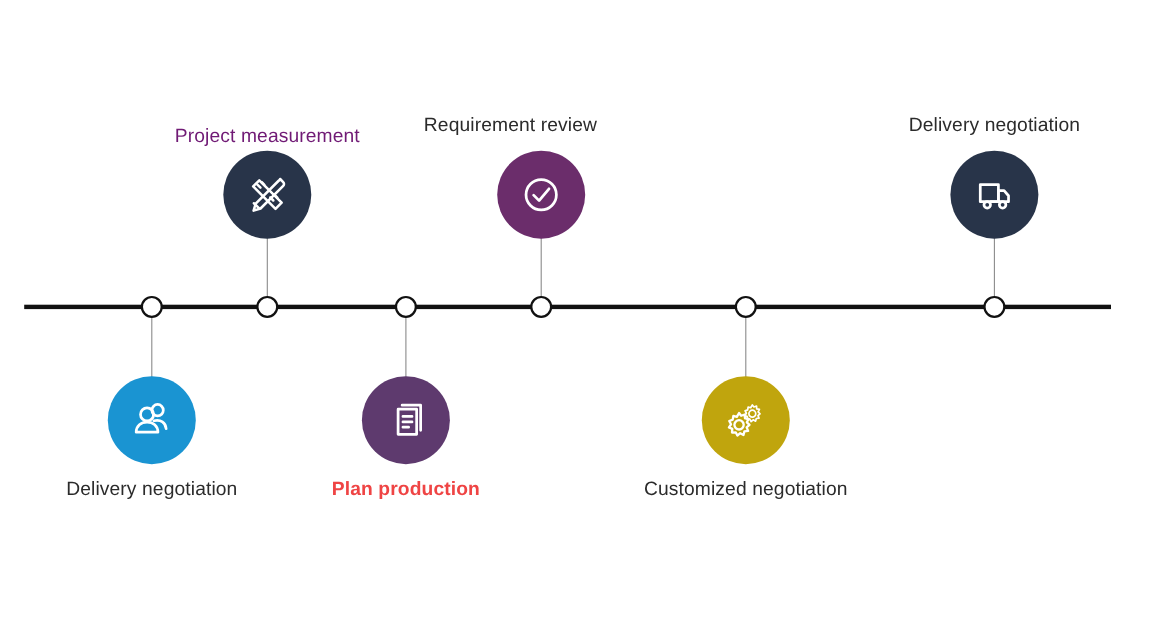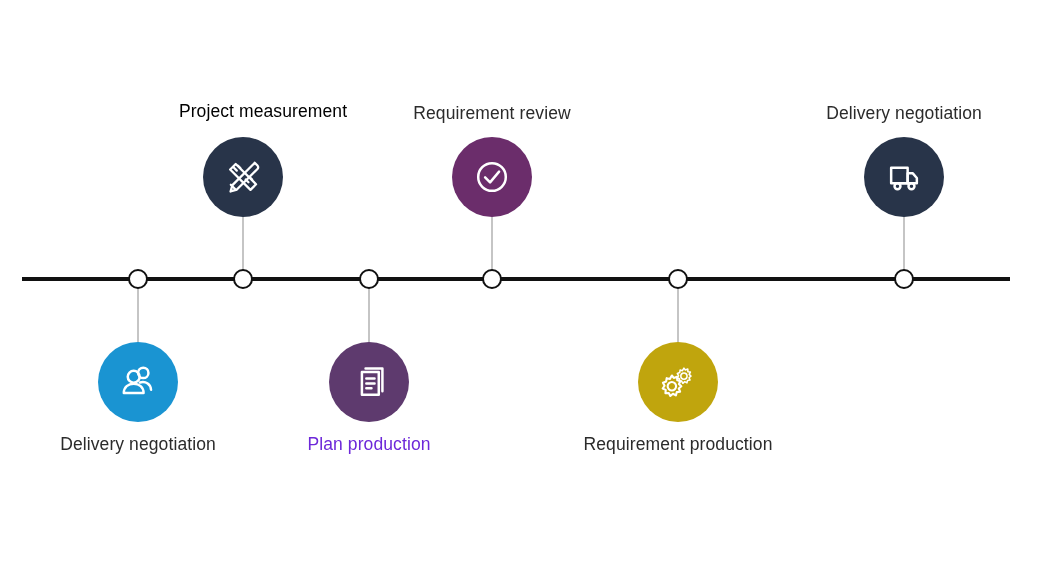--- a/index.html
+++ b/index.html
@@ -108,44 +108,44 @@
       <div class="node-disc" style="left: 243px; top: 177px; background: rgb(40, 52, 73);">
         <span style="display: flex;">
     <svg viewBox="0 0 48 48" fill="none" stroke="#ffffff" stroke-width="2.4" stroke-linecap="round" stroke-linejoin="round">
       <path d="M10.6 16.2 16.4 10.4 37.6 31.6 31.8 37.4z"></path>
       <path d="M14.6 14.4l2.9 2.9M18.8 12.2l2.4 2.4M26.8 26.6l2.9 2.9M31.1 24.4l2.4 2.4"></path>
       <path d="M36.2 9.1l2.9 2.9c1 1 1 2.6 0 3.6L17.6 37.1l-6.6 2 2-6.6L34.5 11c.5-.5 1.2-.5 1.7-1.9z"></path>
       <path d="M11.3 32.1l5.2 5.2"></path>
     </svg>
         </span>
       </div>
-      <div class="node-label" style="left: 243px; top: 101px; color: #000000; margin-left: 20px;">Project measurement</div>
+      <div class="node-label" style="left: 243px; top: 113px; color: #701a75;">Project measurement</div>
       <div class="stem" style="left: 369px; top: 287px; height: 57px;"></div>
       <div class="axis-marker" style="left: 369px;"></div>
       <div class="node-disc" style="left: 369px; top: 382px; background: rgb(94, 58, 110);">
         <span style="display: flex;">
     <svg viewBox="0 0 48 48" fill="none" stroke="#ffffff" stroke-width="2.6" stroke-linecap="round" stroke-linejoin="round">
       <path d="M16.6 13.6h17.6v23.8H16.6z" fill="none"></path>
       <path d="M20.4 9.8h17.6v23.8"></path>
       <path d="M21.2 20.4h8.6M21.2 25.6h8.6M21.2 30.6h5.4"></path>
     </svg>
         </span>
       </div>
-      <div class="node-label" style="left: 369px; top: 434px; color: #6d28d9;">Plan production</div>
+      <div class="node-label" style="left: 369px; top: 434px; color: #ef4444; font-weight: bold;">Plan production</div>
       <div class="stem" style="left: 492px; top: 215px; height: 56px;"></div>
       <div class="axis-marker" style="left: 492px;"></div>
       <div class="node-disc" style="left: 492px; top: 177px; background: rgb(107, 45, 107);">
         <span style="display: flex;">
     <svg viewBox="0 0 48 48" fill="none" stroke="#ffffff" stroke-width="2.6" stroke-linecap="round" stroke-linejoin="round">
       <circle cx="24" cy="24" r="14.4"></circle>
       <path d="M16.8 24.4l5.2 5.2 9.4-11.2"></path>
     </svg>
         </span>
       </div>
-      <div class="node-label" style="left: 492px; top: 103px; color: rgb(43, 43, 43);">Requirement review</div>
+      <div class="node-label" style="left: 464px; top: 103px; color: rgb(43, 43, 43);">Requirement review</div>
       <div class="stem" style="left: 678px; top: 287px; height: 57px;"></div>
       <div class="axis-marker" style="left: 678px;"></div>
       <div class="node-disc" style="left: 678px; top: 382px; background: rgb(192, 165, 13);">
         <span style="display: flex;">
     <svg viewBox="0 0 48 48" fill="none" stroke="#ffffff" stroke-width="2.2" stroke-linecap="round" stroke-linejoin="round">
       <g transform="translate(17.6,28.4)">
         <circle cx="0" cy="0" r="4.4"></circle>
         <path d="M0 -11.2 2 -8.6 5.4 -9.8 5.6 -6.2 9.1 -5.6 7.4 -2.4 9.9 0.1
                  7.2 2.4 8.6 5.7 5.1 6.2 4.2 9.6 1.1 7.9 -1.6 10.2 -3.2 7.1
                  -6.7 7.3 -6.4 3.8 -9.6 2.4 -7.6 -0.5 -9.3 -3.6 -6 -4.9
@@ -154,21 +154,21 @@
       <g transform="translate(30.2,17.8) scale(0.74)">
         <circle cx="0" cy="0" r="4.4"></circle>
         <path d="M0 -11.2 2 -8.6 5.4 -9.8 5.6 -6.2 9.1 -5.6 7.4 -2.4 9.9 0.1
                  7.2 2.4 8.6 5.7 5.1 6.2 4.2 9.6 1.1 7.9 -1.6 10.2 -3.2 7.1
                  -6.7 7.3 -6.4 3.8 -9.6 2.4 -7.6 -0.5 -9.3 -3.6 -6 -4.9
                  -5.4 -8.4 -2.1 -7.6z"></path>
       </g>
     </svg>
         </span>
       </div>
-      <div class="node-label" style="left: 678px; top: 434px; color: rgb(43, 43, 43);">Requirement production</div>
+      <div class="node-label" style="left: 678px; top: 434px; color: rgb(43, 43, 43);">Customized negotiation</div>
       <div class="stem" style="left: 904px; top: 215px; height: 56px;"></div>
       <div class="axis-marker" style="left: 904px;"></div>
       <div class="node-disc" style="left: 904px; top: 177px; background: rgb(40, 52, 73);">
         <span style="display: flex;">
     <svg viewBox="0 0 48 48" fill="none" stroke="#ffffff" stroke-width="2.6" stroke-linecap="round" stroke-linejoin="round">
       <path d="M10.6 14.4h17.2v16.2H10.6z"></path>
       <path d="M27.8 20.2h5.4l4.2 4.8v5.6h-9.6z"></path>
       <circle cx="17.2" cy="33.6" r="3.1"></circle>
       <circle cx="31.8" cy="33.6" r="3.1"></circle>
       <path d="M20.4 30.6h8.2"></path>

